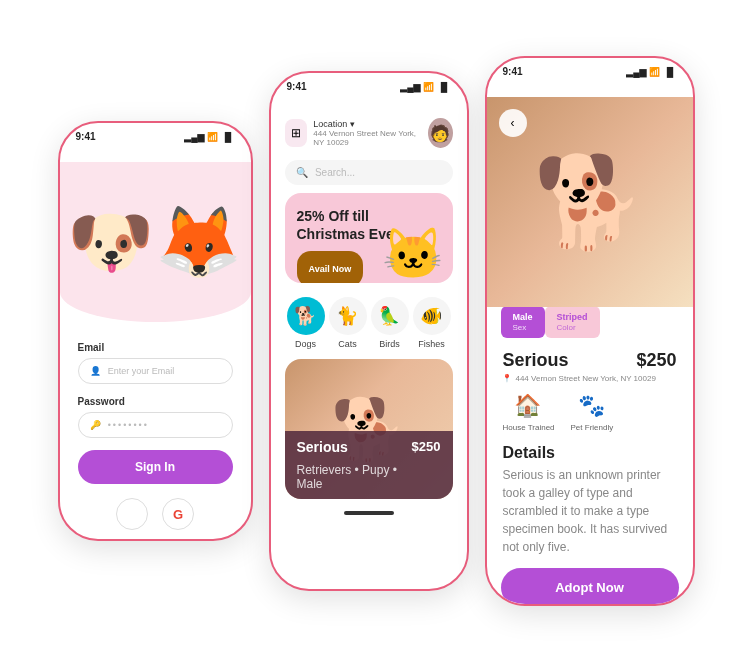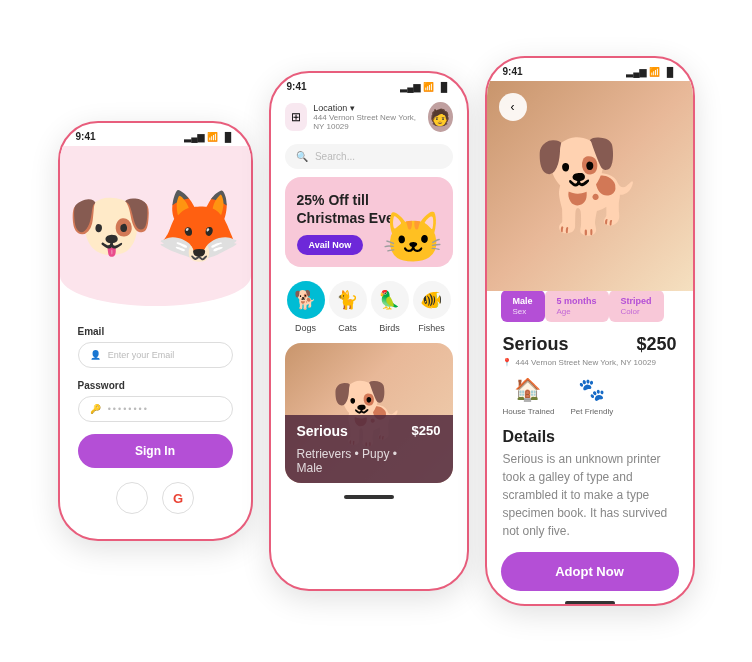--- a/index.html
+++ b/index.html
@@ -36,21 +36,21 @@
     }
     .phone-1 { width: 195px; height: 420px; }
     .phone-2 { width: 200px; height: 520px; }
     .phone-3 { width: 210px; height: 550px; }
 
     
     .status-bar {
       display: flex;
       justify-content: space-between;
       align-items: center;
-      padding: 8px 16px 4px;
+      padding: 8px 16px 20px;
       font-size: 10px;
       font-weight: 600;
       color: #222;
     }
     .status-icons { display: flex; align-items: center; gap: 3px; font-size: 9px; }
 
     
     .phone-1 .top-area {
       background: #fce4ec;
       height: 160px;
@@ -170,25 +170,25 @@
       border-radius: 16px;
       padding: 14px 12px;
       position: relative;
       overflow: hidden;
       height: 90px;
       display: flex;
       align-items: flex-start;
     }
     .promo-text h3 { font-size: 14px; font-weight: 800; color: #222; line-height: 1.3; }
     .avail-btn {
-      background: #6d28d9;
+      background: #a16207;
       color: white;
       border: none;
       border-radius: 14px;
-      padding: 5px 12px;
+      padding: 13px 12px;
       font-size: 9px;
       font-weight: 600;
       cursor: pointer;
       margin-top: 8px;
       display: inline-block;
     }
     .promo-cat {
       position: absolute;
       right: 8px;
       bottom: 0;
@@ -451,23 +451,20 @@
       <div class="back-btn">
         <span>‹</span>
       </div>
     </div>
 
     <div class="tags-row">
       <div class="tag-pill active">
         <span>Male<br><span style="font-weight:400;font-size:8px;opacity:0.8">Sex</span></span>
       </div>
       <div class="tag-pill inactive">
-        <span>5 months<br><span style="font-weight:400;font-size:8px;opacity:0.8">Age</span></span>
-      </div>
-      <div class="tag-pill inactive">
         <span>Striped<br><span style="font-weight:400;font-size:8px;opacity:0.8">Color</span></span>
       </div>
     </div>
 
     <div class="detail-content">
       <div class="detail-header">
         <span class="detail-name">Serious</span>
         <span class="detail-price">$250</span>
       </div>
       <div class="detail-location">

